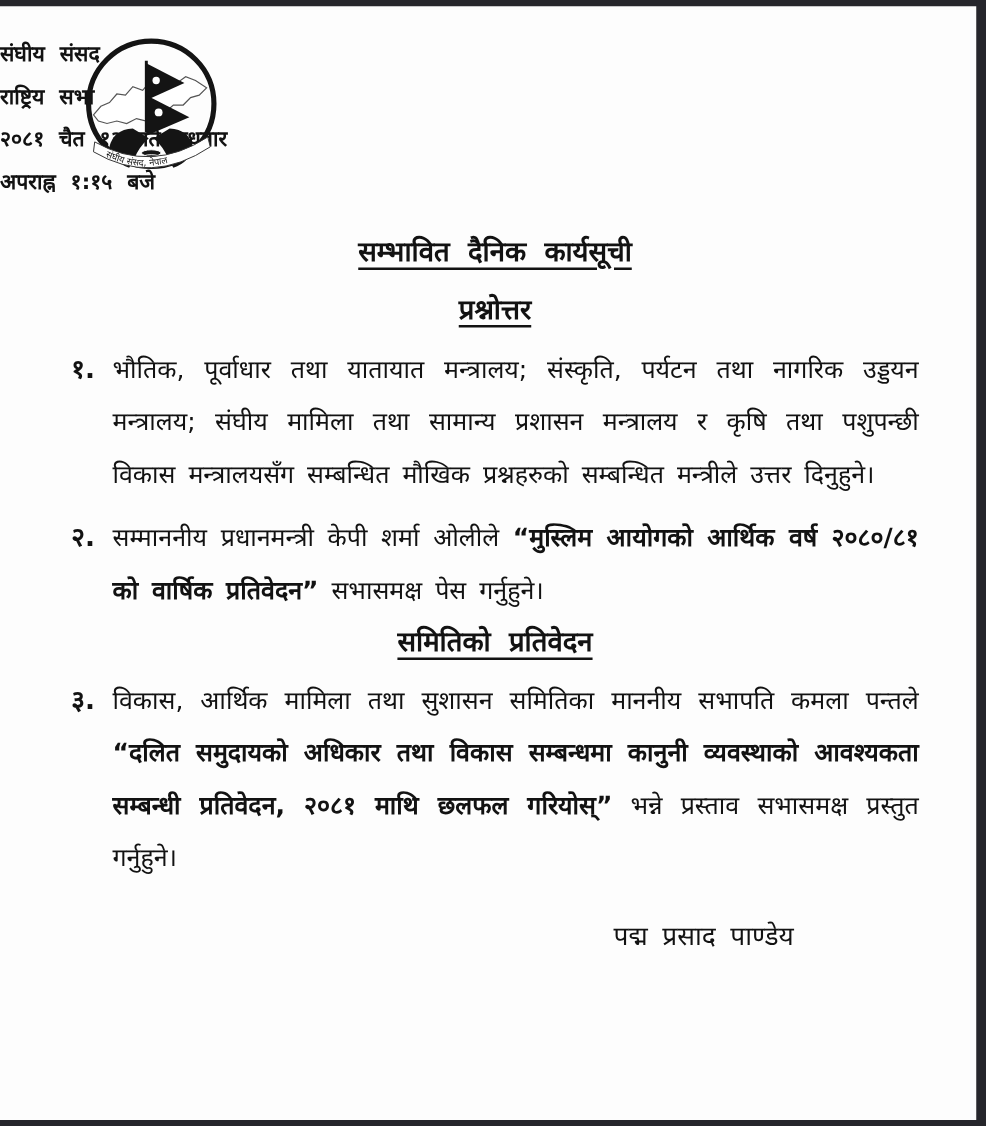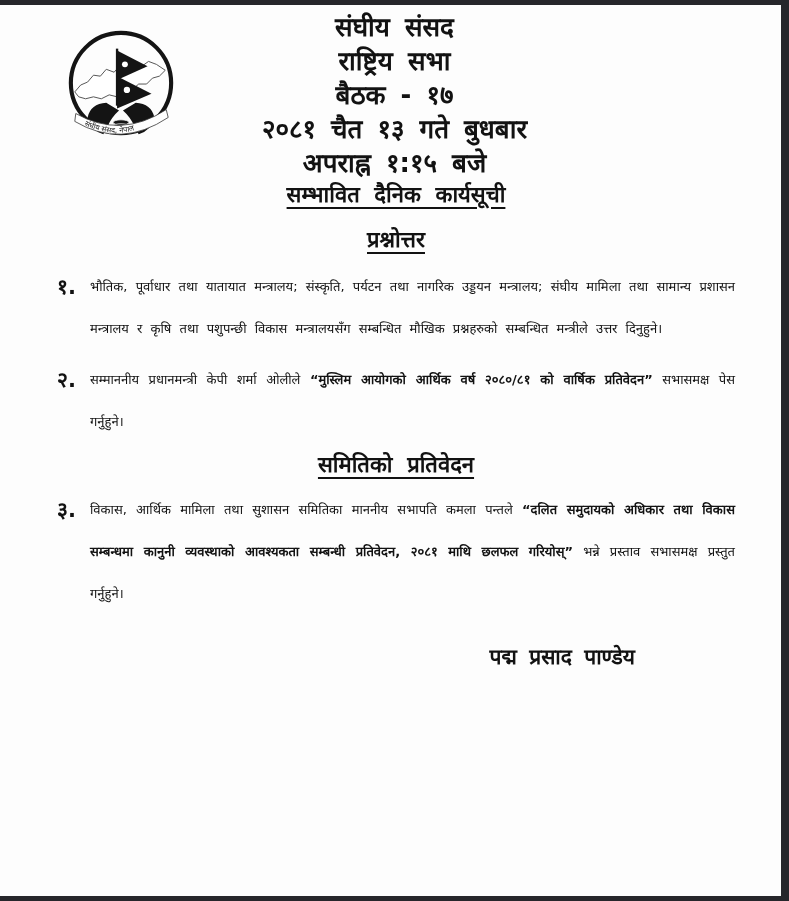--- a/index.html
+++ b/index.html
@@ -14,69 +14,68 @@
     box-sizing: border-box;
   }
   .edge { position: absolute; background: #26262b; z-index: 5; }
   .edge-top    { top: 0; left: 0; width: 100%; height: 5px; }
   .edge-right  { top: 0; right: 0; width: 8px; height: 100%; }
   .edge-bottom { bottom: 0; left: 0; width: 100%; height: 5px; }
 
   .logo { position: absolute; left: 62px; top: 26px; width: 118px; height: 120px; }
 
   .doc-header {
-    padding-top: 10px;
-    text-align: center;
+    padding-top: 27px;
     font-weight: bold;
-    font-size: 26px;
+    font-size: 17px;
     word-spacing: 6px;
   }
   .doc-header .h-line { line-height: 34px; white-space: nowrap; }
 
   .content { padding: 0 54px 0 57px; }
 
   .doc-title, .sec-heading {
     text-align: center;
     font-size: 22px;
     font-weight: bold;
     text-decoration: underline;
     text-underline-offset: 5px;
     text-decoration-thickness: 2px;
     word-spacing: 7px;
     line-height: 30px;
     margin: 0;
   }
-  .doc-title { }
+  .doc-title { margin-top: 25px; }
   .sec-1 { margin-top: 17px; font-family: Liberation Mono, monospace; }
   .sec-2 { margin-top: 3px; }
   .sec-3 { margin-top: 7px; text-decoration: underline; }
 
   .agenda-item { display: flex; margin-top: 9px; }
   .agenda-item .num {
     flex: 0 0 33px;
     width: 33px;
     font-weight: bold;
     font-size: 21px;
     line-height: 42px;
   }
   .agenda-item .itxt {
     flex: 1;
     margin: 0;
-    font-size: 13px;
+    font-size: 20px;
     line-height: 42px;
     text-align: justify;
     word-spacing: 4px;
   }
   .bold { font-weight: bold; }
 
   .signature {
     margin: 26px 100px 0 auto;
     width: max-content;
     text-align: center;
-    font-weight: bold;
+    font-weight: normal;
     font-size: 21px;
     line-height: 33px;
     word-spacing: 5px;
   }
 </style>
 </head>
 <body>
 
 <div class="page">
 
@@ -104,21 +103,20 @@
       </defs>
       <text font-size="7.5" fill="#141414" font-family="DejaVu Sans, sans-serif">
         <textPath href="#bannerPath" startOffset="4">संघीय संसद, नेपाल</textPath>
       </text>
     </svg>
   </div>
 
   <header class="doc-header">
     <div class="h-line">संघीय संसद</div>
     <div class="h-line">राष्ट्रिय सभा</div>
-    <div class="h-line">बैठक - १७</div>
     <div class="h-line">२०८१ चैत १३ गते बुधबार</div>
     <div class="h-line">अपराह्न १:१५ बजे</div>
   </header>
 
   <div class="content">
 
     <div class="doc-title">सम्भावित दैनिक कार्यसूची</div>
 
     <h2 class="sec-heading sec-1">प्रश्नोत्तर</h2>
     <div class="agenda-item">

